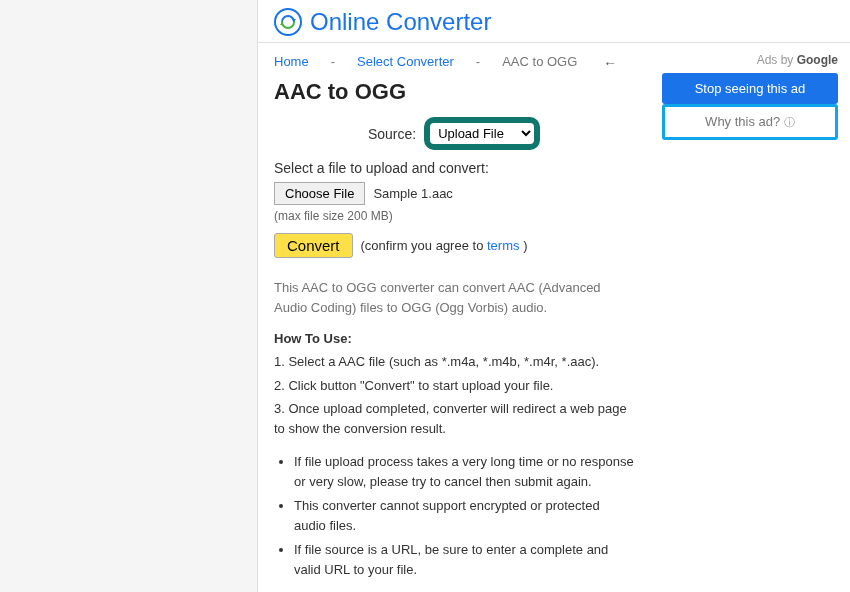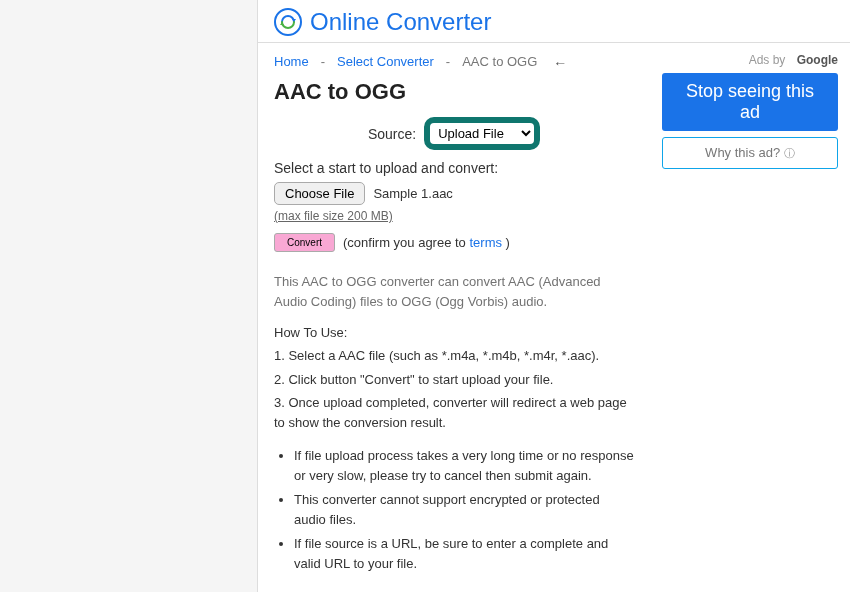--- a/index.html
+++ b/index.html
@@ -63,21 +63,21 @@
       overflow-y: auto;
     }
 
     
     .breadcrumb {
       font-size: 13px;
       color: #555;
       margin-bottom: 10px;
       display: flex;
       align-items: center;
-      gap: 12px;
+      gap: 22px;
     }
     .breadcrumb a {
       color: #1a73e8;
       text-decoration: none;
     }
     .breadcrumb-sep { color: #777; }
     .breadcrumb-current { color: #777; }
     .back-arrow {
       color: #555;
       font-size: 14px;
@@ -121,48 +121,47 @@
     .file-row {
       display: flex;
       align-items: center;
       gap: 8px;
       margin-bottom: 4px;
     }
     .choose-file-btn {
       padding: 3px 10px;
       font-size: 13px;
       border: 1px solid #aaa;
-      border-radius: 5px;
+      border-radius: 0;
       background: #f0f0f0;
       cursor: pointer;
     }
     .file-name {
       font-size: 13px;
       color: #333;
     }
     .max-size {
       font-size: 12px;
       color: #666;
       margin-bottom: 10px;
-      text-decoration: underline;
     }
 
     
     .convert-row {
       display: flex;
       align-items: center;
       gap: 8px;
       margin-bottom: 20px;
     }
     .convert-btn {
       padding: 3px 12px;
-      font-size: 10px;
+      font-size: 15px;
       border: 1px solid #aaa;
       border-radius: 3px;
-      background: #f9a8d4;
+      background: #fde047;
       cursor: pointer;
     }
     .confirm-text {
       font-size: 13px;
       color: #333;
     }
     .confirm-text a {
       color: #1a73e8;
       text-decoration: none;
     }
@@ -170,21 +169,21 @@
     
     .description {
       font-size: 13px;
       color: #737373;
       margin-bottom: 14px;
       line-height: 1.5;
     }
 
     .how-to-title {
       font-size: 13px;
-      font-weight: normal;
+      font-weight: bold;
       margin-bottom: 6px;
     }
     .how-to-list {
       list-style: none;
       margin-bottom: 14px;
     }
     .how-to-list li {
       font-size: 13px;
       color: #333;
       margin-bottom: 4px;
@@ -215,41 +214,39 @@
       flex-shrink: 0;
     }
     .ads-by-google {
       font-size: 12px;
       color: #999;
       text-align: right;
       margin-bottom: 6px;
     }
     .ads-by-google strong {
       color: #555;
-      margin-left: 8px;
     }
     .stop-seeing-btn {
       display: block;
       width: 100%;
       background: #1a73e8;
       color: #fff;
       border: none;
       padding: 8px 16px;
-      font-size: 18px;
+      font-size: 13px;
       border-radius: 3px;
       cursor: pointer;
       text-align: center;
-      margin-bottom: 6px;
     }
     .why-this-ad-btn {
       display: block;
       width: 100%;
       background: #fff;
       color: #777;
-      border: 1px solid #0ea5e9;
+      border: 3px solid #0ea5e9;
       padding: 7px 10px;
       font-size: 13px;
       border-radius: 3px;
       cursor: pointer;
       text-align: center;
     }
     .info-icon {
       font-size: 11px;
       color: #999;
     }
@@ -291,21 +288,21 @@
       <div class="source-row">
         <span class="source-label">Source:</span>
         <select class="source-select">
           <option>Upload File</option>
           <option>URL</option>
           <option>Google Drive</option>
           <option>Dropbox</option>
         </select>
       </div>
 
-      <div class="upload-label">Select a start to upload and convert:</div>
+      <div class="upload-label">Select a file to upload and convert:</div>
 
       <div class="file-row">
         <button class="choose-file-btn">Choose File</button>
         <span class="file-name">Sample 1.aac</span>
       </div>
 
       <div class="max-size">(max file size 200 MB)</div>
 
       <div class="convert-row">
         <button class="convert-btn">Convert</button>

